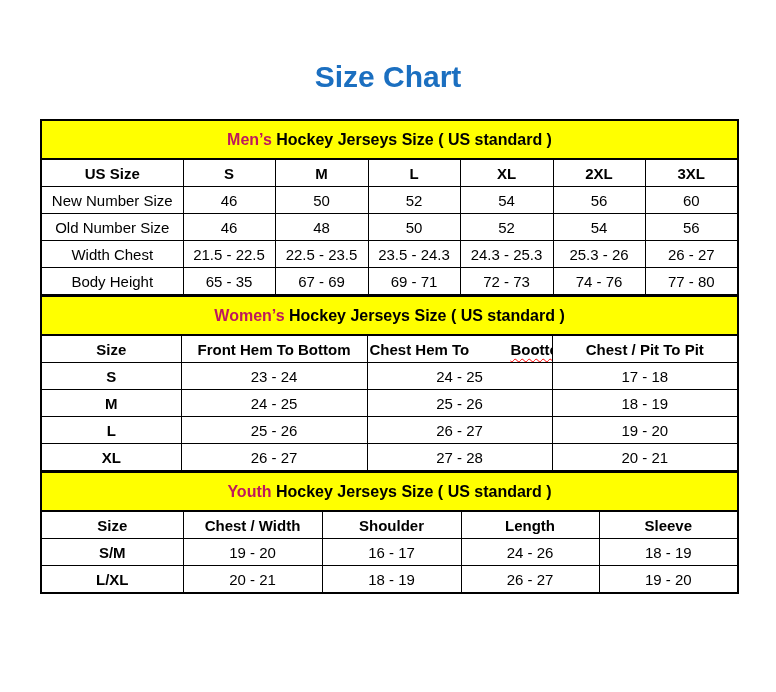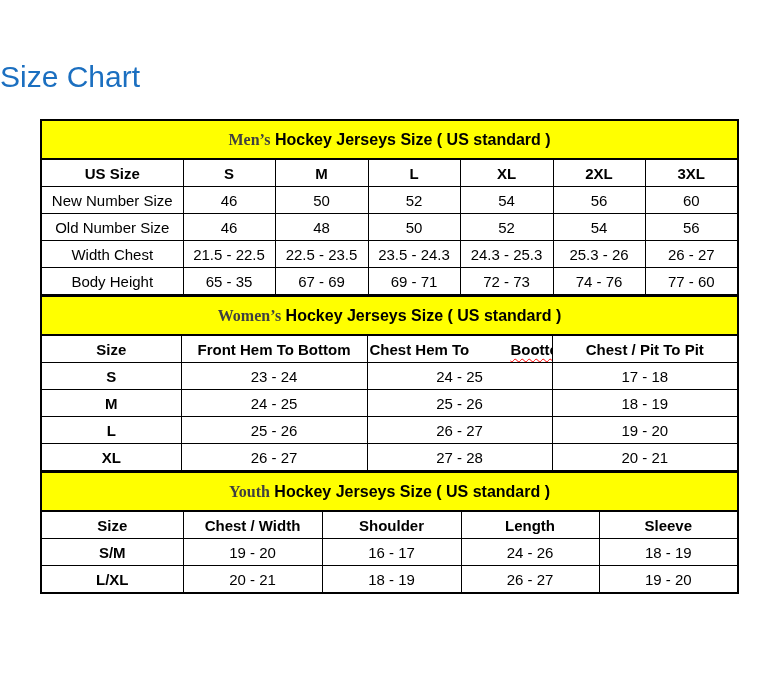--- a/index.html
+++ b/index.html
@@ -12,23 +12,24 @@
     color: #000000;
     overflow: hidden;
   }
   .page {
     width: 776px;
     height: 692px;
     position: relative;
   }
   h1.page-title {
     margin: 62px 0 0 0;
+    text-align: center;
     font-size: 30px;
     line-height: 1;
-    font-weight: normal;
+    font-weight: bold;
     color: #1b6fc0;
     letter-spacing: 0px;
   }
   .tables-wrap {
     width: 697px;
     margin: 27px 0 0 40px;
   }
   table.size-table {
     width: 697px;
     border-collapse: collapse;
@@ -49,22 +50,21 @@
     white-space: nowrap;
   }
   .caption-row td {
     height: 37px;
     background: #ffff00;
     font-weight: bold;
     font-size: 16px;
     border-bottom: 2px solid #000000;
   }
   .caption-red {
-    color: #404040;
-    font-family: Liberation Serif, serif;
+    color: #be185d;
   }
   .header-row th {
     height: 26px;
     font-weight: bold;
   }
   .data-row td {
     height: 26px;
     font-weight: normal;
   }
   .data-row td.row-label-bold {
@@ -138,21 +138,21 @@
         <td>25.3 - 26</td>
         <td>26 - 27</td>
       </tr>
       <tr class="data-row">
         <td>Body Height</td>
         <td>65 - 35</td>
         <td>67 - 69</td>
         <td>69 - 71</td>
         <td>72 - 73</td>
         <td>74 - 76</td>
-        <td>77 - 60</td>
+        <td>77 - 80</td>
       </tr>
     </tbody>
       </table>
 
     <table class="size-table">
       <colgroup>
         <col style="width:140px">
           <col style="width:186px">
           <col style="width:185px">
           <col style="width:186px">

